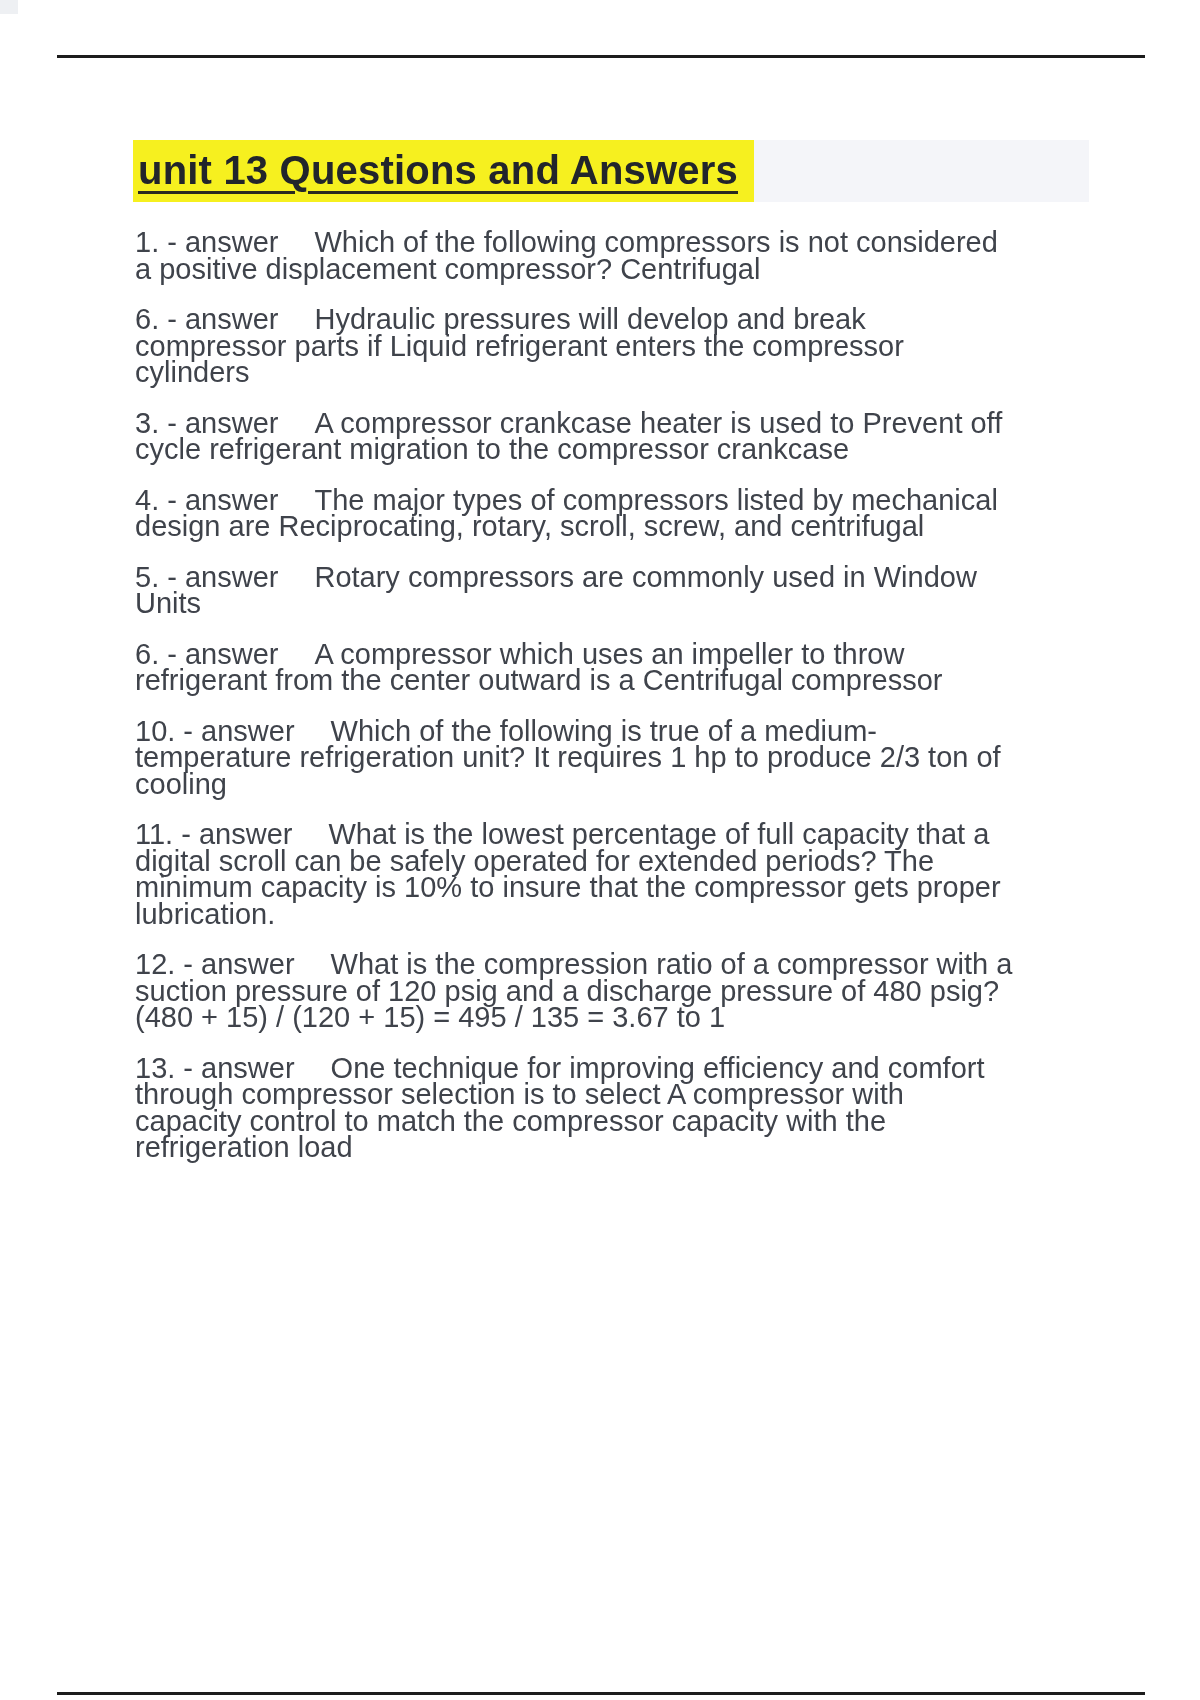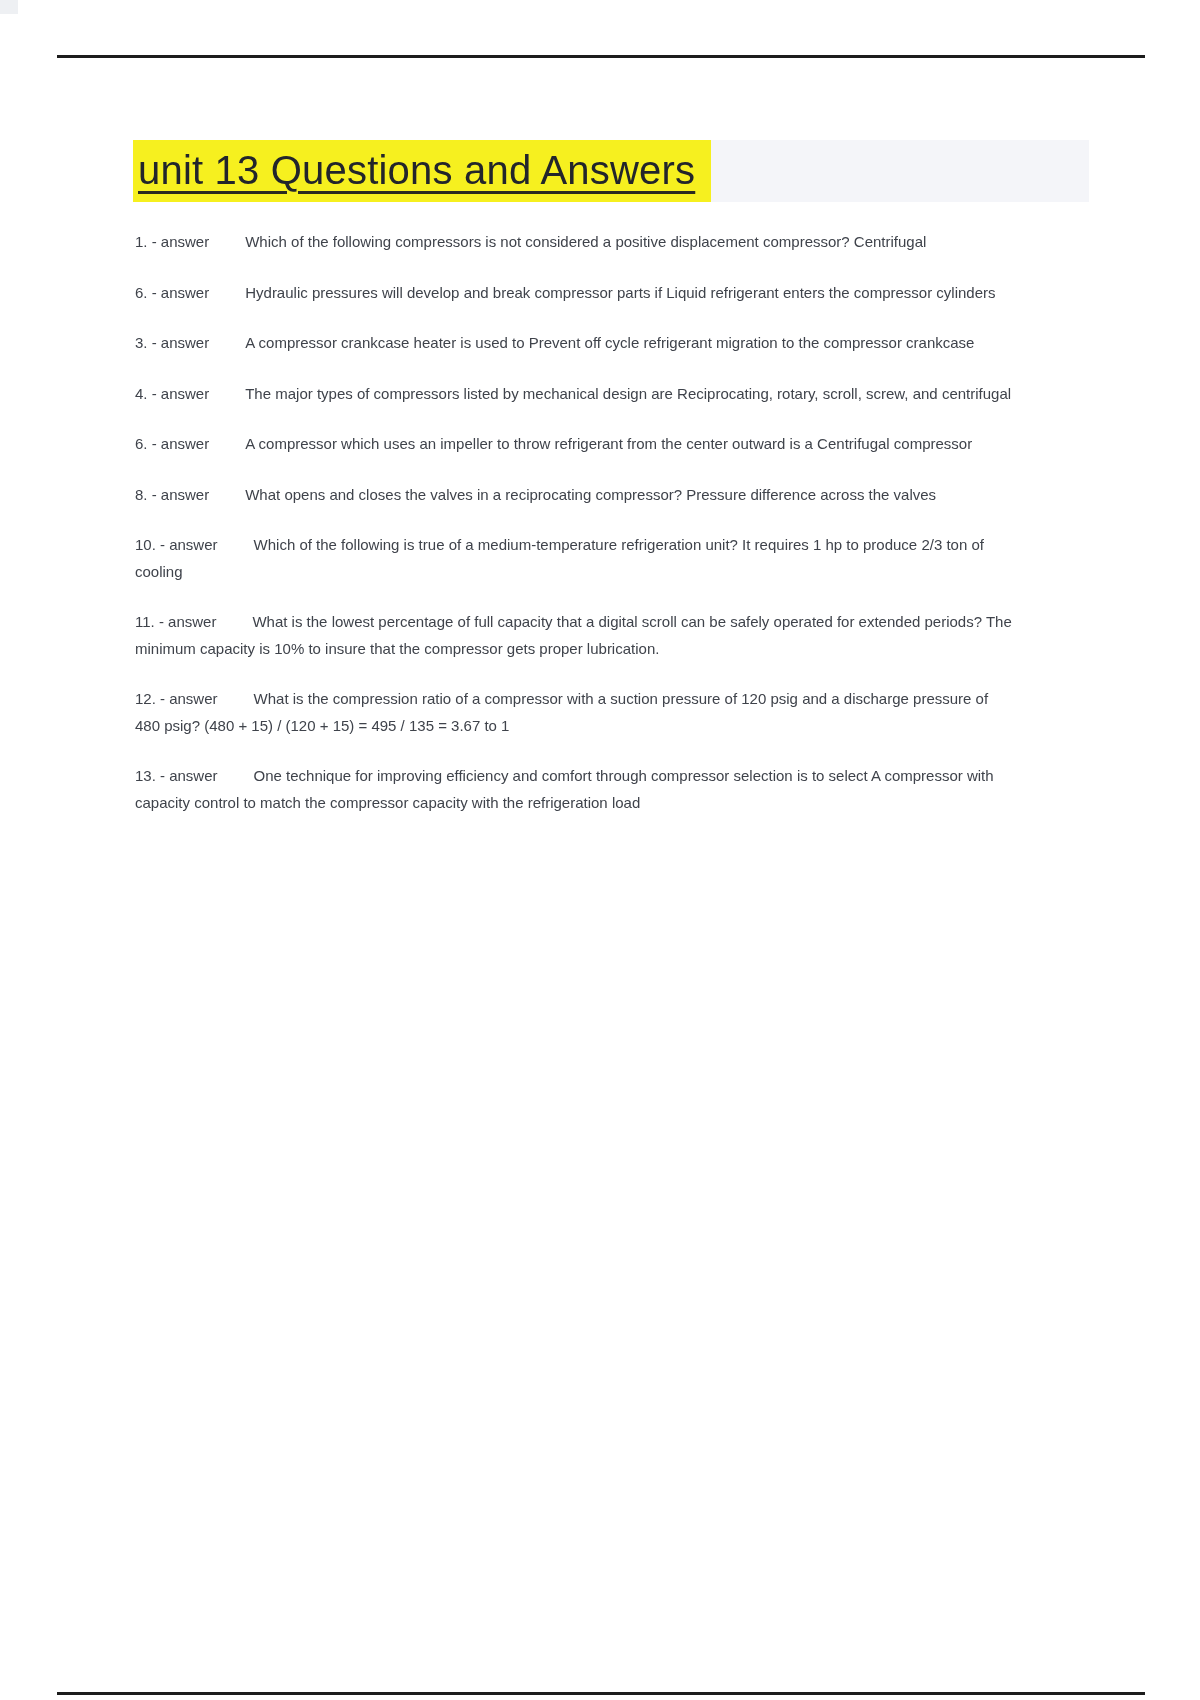--- a/index.html
+++ b/index.html
@@ -36,39 +36,39 @@
     background: #f4f5f9;
   }
   .title-mark {
     display: inline-block;
     height: 62px;
     background: #f6f01f;
     padding: 0 16px 0 5px;
   }
   .title-text {
     font-size: 40px;
-    font-weight: normal;
+    font-weight: bold;
     line-height: 60px;
     color: #22252b;
     letter-spacing: 0.2px;
     text-decoration: underline;
     text-decoration-thickness: 3px;
     text-underline-offset: 7px;
     text-decoration-color: #2a2b20;
     white-space: nowrap;
   }
 
   .content {
     position: absolute;
     left: 135px;
     top: 229px;
     width: 880px;
   }
   .qa {
-    font-size: 15px;
+    font-size: 29px;
     line-height: 26.5px;
     color: #3f434b;
     margin: 0 0 24px 0;
   }
   .qa .gap {
     display: inline-block;
     width: 36px;
     height: 1px;
   }
 </style>
@@ -83,21 +83,21 @@
   <span class="title-mark">
     <span class="title-text">unit 13 Questions and Answers</span>
   </span>
 </div>
 
 <div class="content">
   <p class="qa"><span>1. - answer</span><span class="gap"></span><span>Which of the following compressors is not considered a positive displacement compressor? Centrifugal</span></p>
   <p class="qa"><span>6. - answer</span><span class="gap"></span><span>Hydraulic pressures will develop and break compressor parts if Liquid refrigerant enters the compressor cylinders</span></p>
   <p class="qa"><span>3. - answer</span><span class="gap"></span><span>A compressor crankcase heater is used to Prevent off cycle refrigerant migration to the compressor crankcase</span></p>
   <p class="qa"><span>4. - answer</span><span class="gap"></span><span>The major types of compressors listed by mechanical design are Reciprocating, rotary, scroll, screw, and centrifugal</span></p>
+  <p class="qa"><span>5. - answer</span><span class="gap"></span><span>Rotary compressors are commonly used in Window Units</span></p>
   <p class="qa"><span>6. - answer</span><span class="gap"></span><span>A compressor which uses an impeller to throw refrigerant from the center outward is a Centrifugal compressor</span></p>
-  <p class="qa"><span>8. - answer</span><span class="gap"></span><span>What opens and closes the valves in a reciprocating compressor? Pressure difference across the valves</span></p>
   <p class="qa"><span>10. - answer</span><span class="gap"></span><span>Which of the following is true of a medium-temperature refrigeration unit? It requires 1 hp to produce 2/3 ton of cooling</span></p>
   <p class="qa"><span>11. - answer</span><span class="gap"></span><span>What is the lowest percentage of full capacity that a digital scroll can be safely operated for extended periods? The minimum capacity is 10% to insure that the compressor gets proper lubrication.</span></p>
   <p class="qa"><span>12. - answer</span><span class="gap"></span><span>What is the compression ratio of a compressor with a suction pressure of 120 psig and a discharge pressure of 480 psig? (480 + 15) / (120 + 15) = 495 / 135 = 3.67 to 1</span></p>
   <p class="qa"><span>13. - answer</span><span class="gap"></span><span>One technique for improving efficiency and comfort through compressor selection is to select A compressor with capacity control to match the compressor capacity with the refrigeration load</span></p>
 </div>
 
 <div class="rule rule-bottom"></div>
 
 </body></html>

